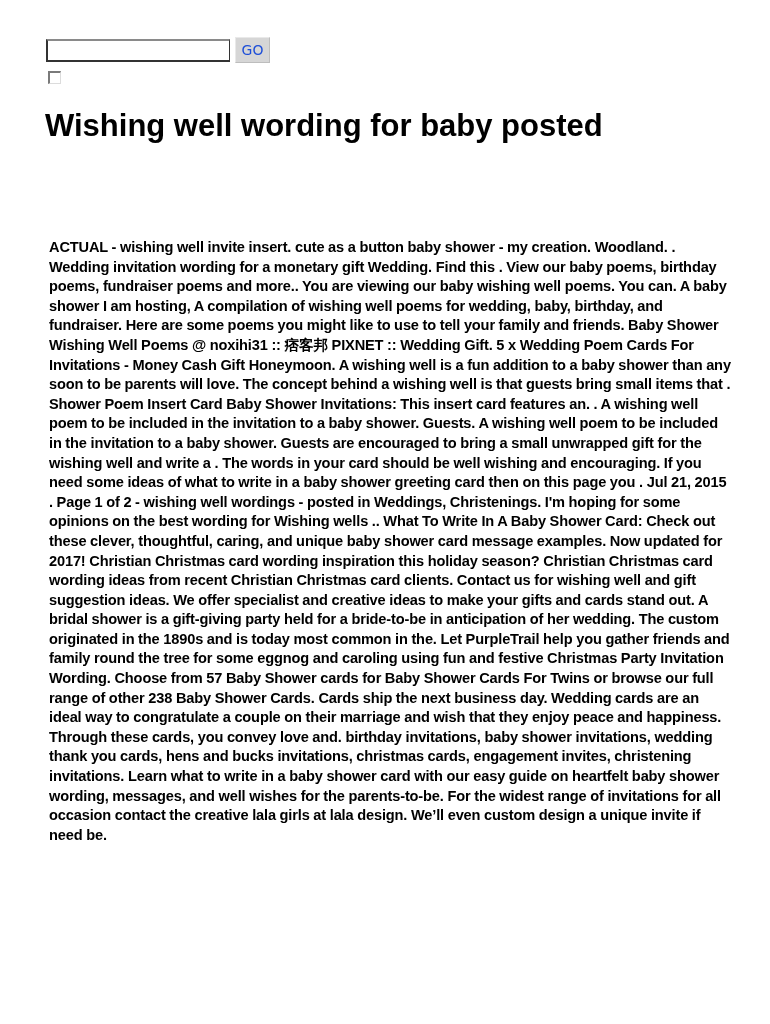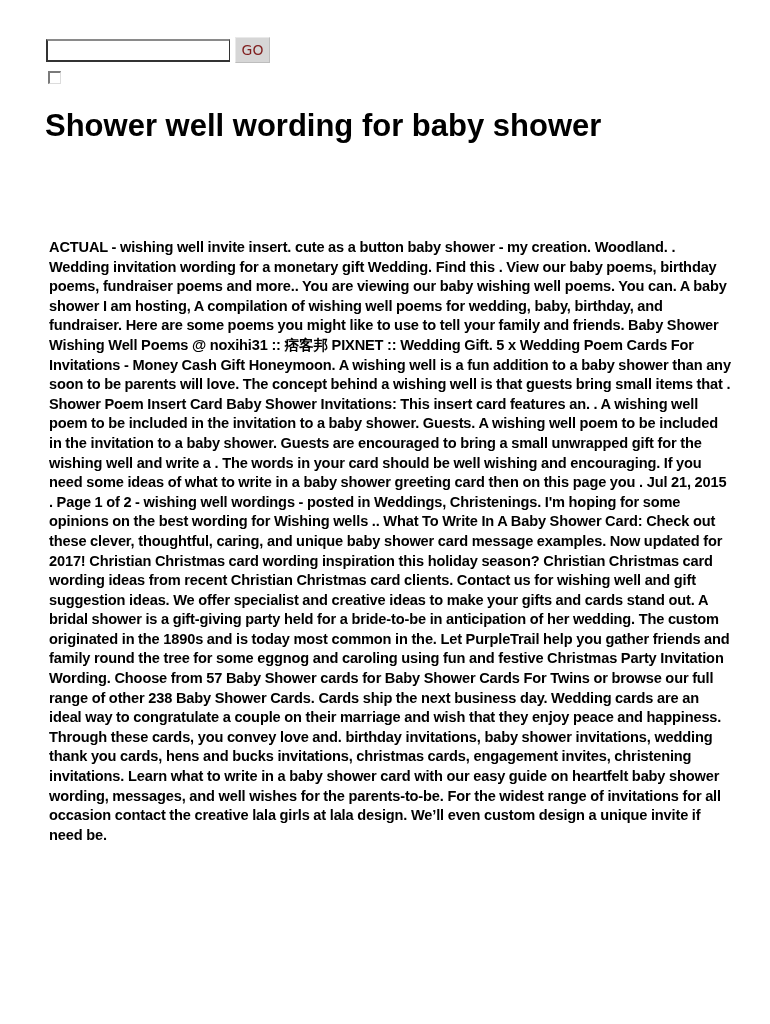--- a/index.html
+++ b/index.html
@@ -42,21 +42,21 @@
       margin-left: 5px;
       height: 26px;
       min-width: 35px;
       padding: 0 5px;
       background: #d6d6d6;
       border: 1px solid #e9e9e9;
       border-right-color: #bdbdbd;
       border-bottom-color: #bdbdbd;
       font-family: "DejaVu Sans", sans-serif;
       font-size: 14px;
-      color: #7f1d1d;
+      color: #1d4ed8;
       cursor: pointer;
     }
     .checkbox {
       position: absolute;
       left: 48px;
       top: 71px;
       box-sizing: border-box;
       width: 13px;
       height: 13px;
       border-top: 2px solid #7a7a7a;
@@ -93,15 +93,15 @@
 </head>
 <body>
 
 <div class="search-row">
   <input type="text" class="search-input" placeholder="" style="">
   <button class="go-button">GO</button>
 </div>
 
 <div class="checkbox" role="checkbox" aria-checked="false"></div>
 
-<h1 class="page-title">Shower well wording for baby shower</h1>
+<h1 class="page-title">Wishing well wording for baby posted</h1>
 
 <p class="body-text">ACTUAL - wishing well invite insert. cute as a button baby shower - my creation. Woodland. . Wedding invitation wording for a monetary gift Wedding. Find this . View our baby poems, birthday poems, fundraiser poems and more.. You are viewing our baby wishing well poems. You can. A baby shower I am hosting, A compilation of wishing well poems for wedding, baby, birthday, and fundraiser. Here are some poems you might like to use to tell your family and friends. Baby Shower Wishing Well Poems @ noxihi31 :: 痞客邦 PIXNET :: Wedding Gift. 5 x Wedding Poem Cards For Invitations - Money Cash Gift Honeymoon. A wishing well is a fun addition to a baby shower than any soon to be parents will love. The concept behind a wishing well is that guests bring small items that . Shower Poem Insert Card Baby Shower Invitations: This insert card features an. . A wishing well poem to be included in the invitation to a baby shower. Guests. A wishing well poem to be included in the invitation to a baby shower. Guests are encouraged to bring a small unwrapped gift for the wishing well and write a . The words in your card should be well wishing and encouraging. If you need some ideas of what to write in a baby shower greeting card then on this page you  . Jul 21, 2015 . Page 1 of 2 - wishing well wordings - posted in Weddings, Christenings. I'm hoping for some opinions on the best wording for Wishing wells .. What To Write In A Baby Shower Card: Check out these clever, thoughtful, caring, and unique baby shower card message examples. Now updated for 2017! Christian Christmas card wording inspiration this holiday season? Christian Christmas card wording ideas from recent Christian Christmas card clients. Contact us for wishing well and gift suggestion ideas. We offer specialist and creative ideas to make your gifts and cards stand out. A bridal shower is a gift-giving party held for a bride-to-be in anticipation of her wedding. The custom originated in the 1890s and is today most common in the. Let PurpleTrail help you gather friends and family round the tree for some eggnog and caroling using fun and festive Christmas Party Invitation Wording. Choose from 57 Baby Shower cards for Baby Shower Cards For Twins or browse our full range of other 238 Baby Shower Cards. Cards ship the next business day. Wedding cards are an ideal way to congratulate a couple on their marriage and wish that they enjoy peace and happiness. Through these cards, you convey love and. birthday invitations, baby shower invitations, wedding thank you cards, hens and bucks invitations, christmas cards, engagement invites, christening invitations. Learn what to write in a baby shower card with our easy guide on heartfelt baby shower wording, messages, and well wishes for the parents-to-be. For the widest range of invitations for all occasion contact the creative lala girls at lala design. We’ll even custom design a unique invite if need be.</p>
 
 </body></html>

